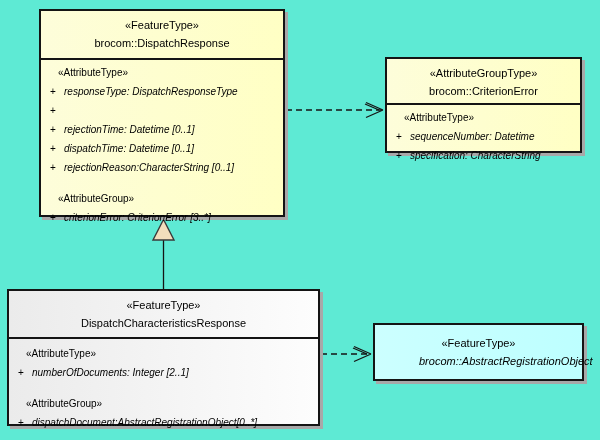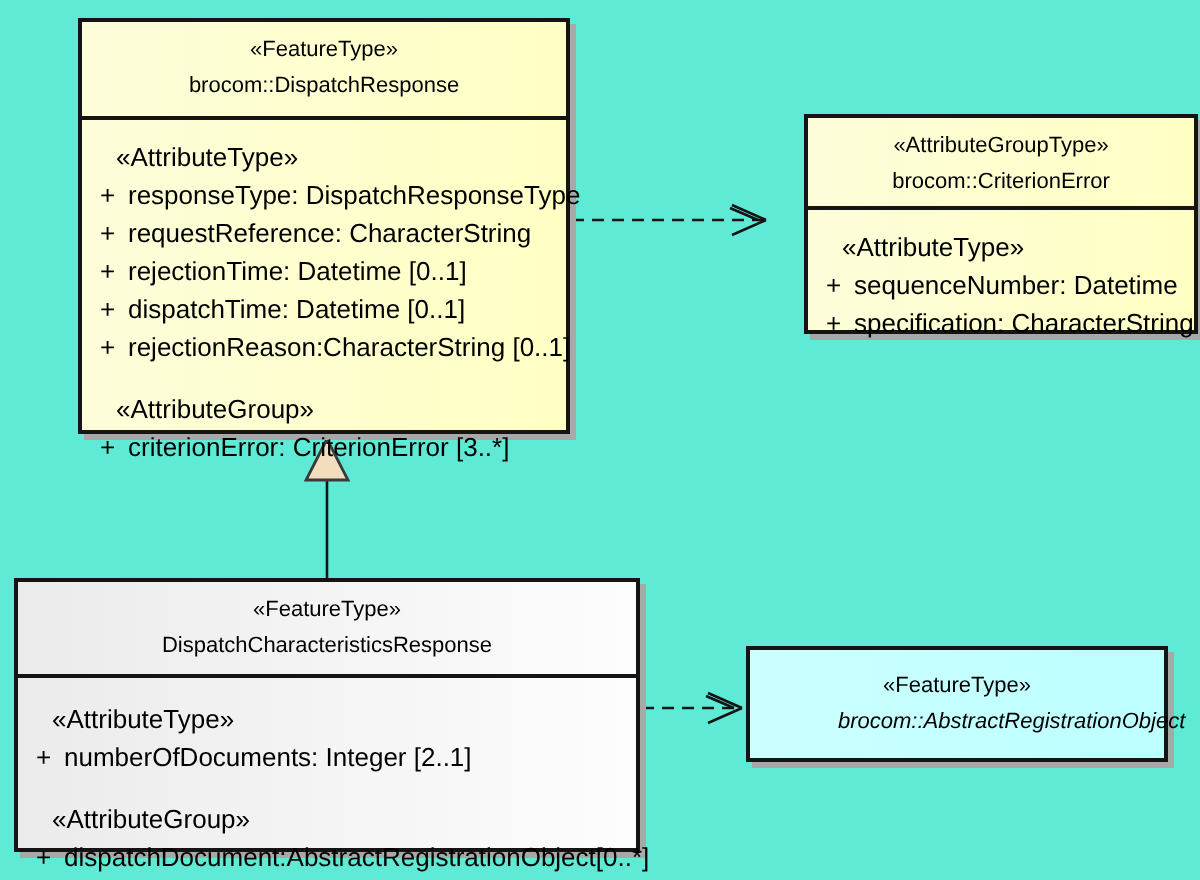--- a/index.html
+++ b/index.html
@@ -16,23 +16,23 @@
   .fill-gray{background:linear-gradient(to right,#ebebeb 0%,#fdfdfd 100%);}
   .fill-cyan{background:linear-gradient(to right,#ccffff 0%,#bdffff 100%);}
   .box-header{
     text-align:center;border-bottom:2px solid #141414;
     padding-top:5px;
   }
   .stereotype{display:block;font-size:11px;line-height:18px;white-space:nowrap;}
   .class-name{display:block;font-size:11px;line-height:18px;font-weight:normal;white-space:nowrap;}
   .class-name.italic{font-style:italic;margin-left:44px;}
   .box-body{padding-top:7px;}
-  .row{display:flex;align-items:flex-end;height:19px;font-size:13px;white-space:nowrap;}
+  .row{display:flex;align-items:flex-start;height:19px;font-size:10px;white-space:nowrap;}
   .row .plus{flex:0 0 14px;padding-left:9px;}
-  .row .attr-text{padding-left:0px;}
+  .row .attr-text{padding-left:0px;font-style:italic;}
   .row.stereo{padding-left:17px;}
   .row.gap{margin-top:12px;}
   .header-only{display:flex;flex-direction:column;justify-content:center;text-align:center;}
   svg.connectors{position:absolute;left:0;top:0;pointer-events:none;}
 </style>
 </head>
 <body>
 
 <div class="scene">
 
@@ -62,21 +62,20 @@
     <div class="box-body">
       <div class="row stereo">
         <span>«AttributeType»</span>
       </div>
       <div class="row">
         <span class="plus">+</span>
         <span class="attr-text">responseType: DispatchResponseType</span>
       </div>
       <div class="row">
         <span class="plus">+</span>
-        <span class="attr-text">requestReference: CharacterString</span>
       </div>
       <div class="row">
         <span class="plus">+</span>
         <span class="attr-text">rejectionTime: Datetime [0..1]</span>
       </div>
       <div class="row">
         <span class="plus">+</span>
         <span class="attr-text">dispatchTime: Datetime [0..1]</span>
       </div>
       <div class="row">
@@ -86,21 +85,21 @@
       <div class="row stereo gap">
         <span>«AttributeGroup»</span>
       </div>
       <div class="row">
         <span class="plus">+</span>
         <span class="attr-text">criterionError: CriterionError [3..*]</span>
       </div>
     </div>
   </div>
 
-  <div class="uml-box fill-yellow" style="left:402px;top:57px;width:197px;height:110px;border-width:2px;">
+  <div class="uml-box fill-yellow" style="left:385px;top:57px;width:197px;height:96px;border-width:2px;">
     <div class="box-header" style="height:39px;">
       <span class="stereotype">«AttributeGroupType»</span>
       <span class="class-name">brocom::CriterionError</span>
     </div>
     <div class="box-body">
       <div class="row stereo">
         <span>«AttributeType»</span>
       </div>
       <div class="row">
         <span class="plus">+</span>

